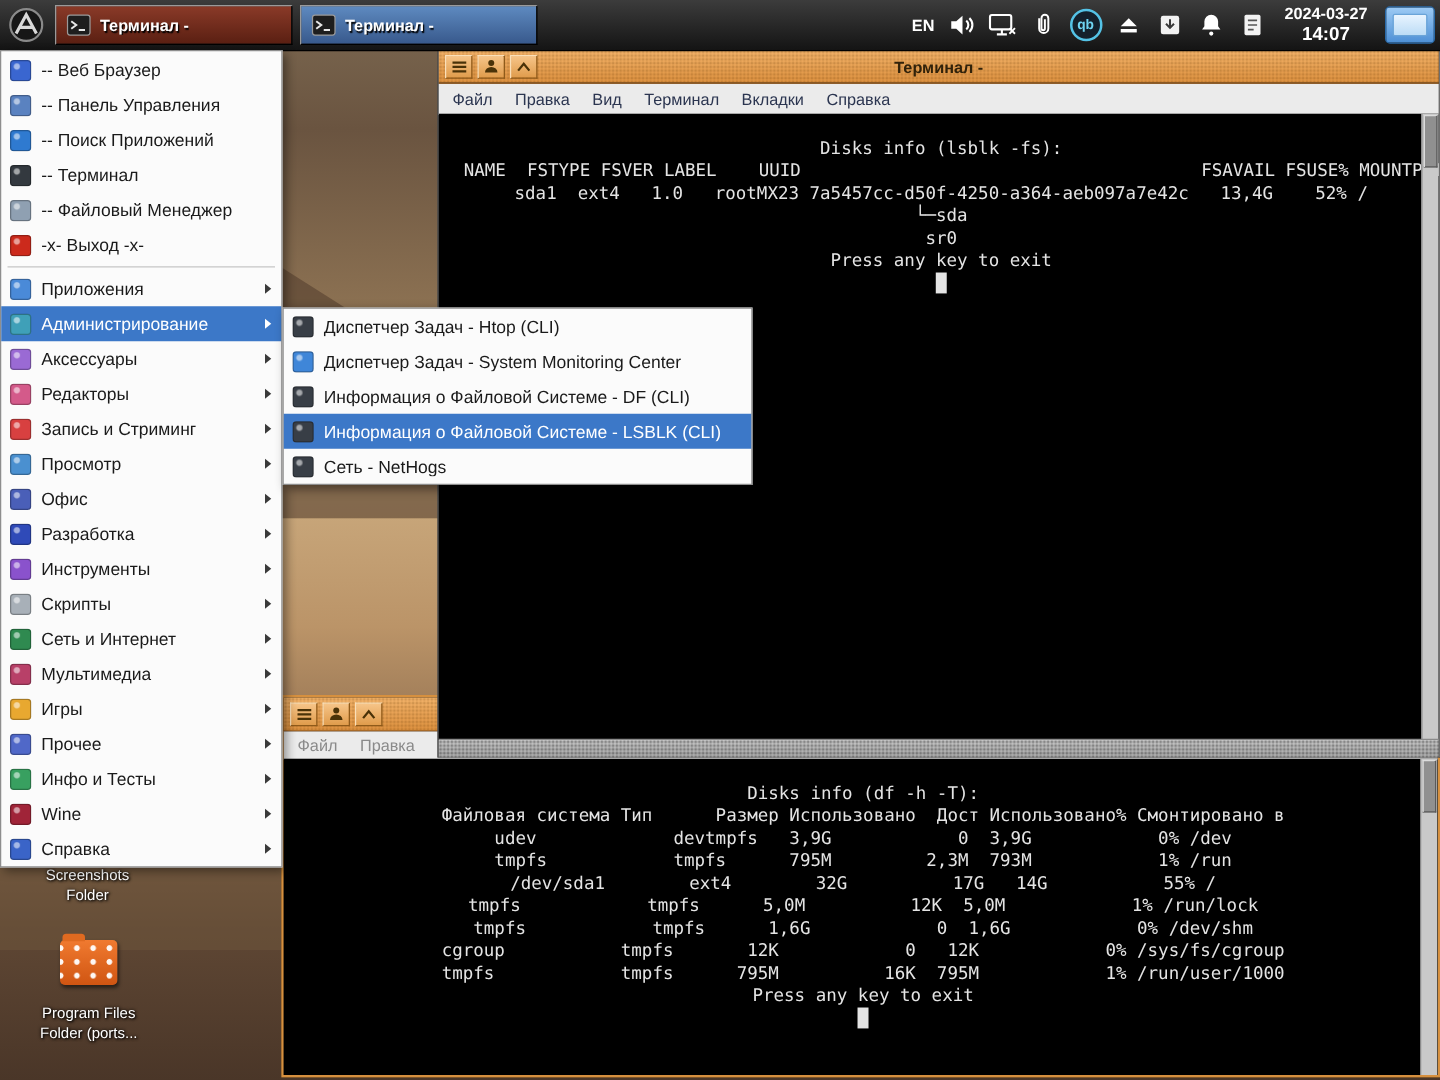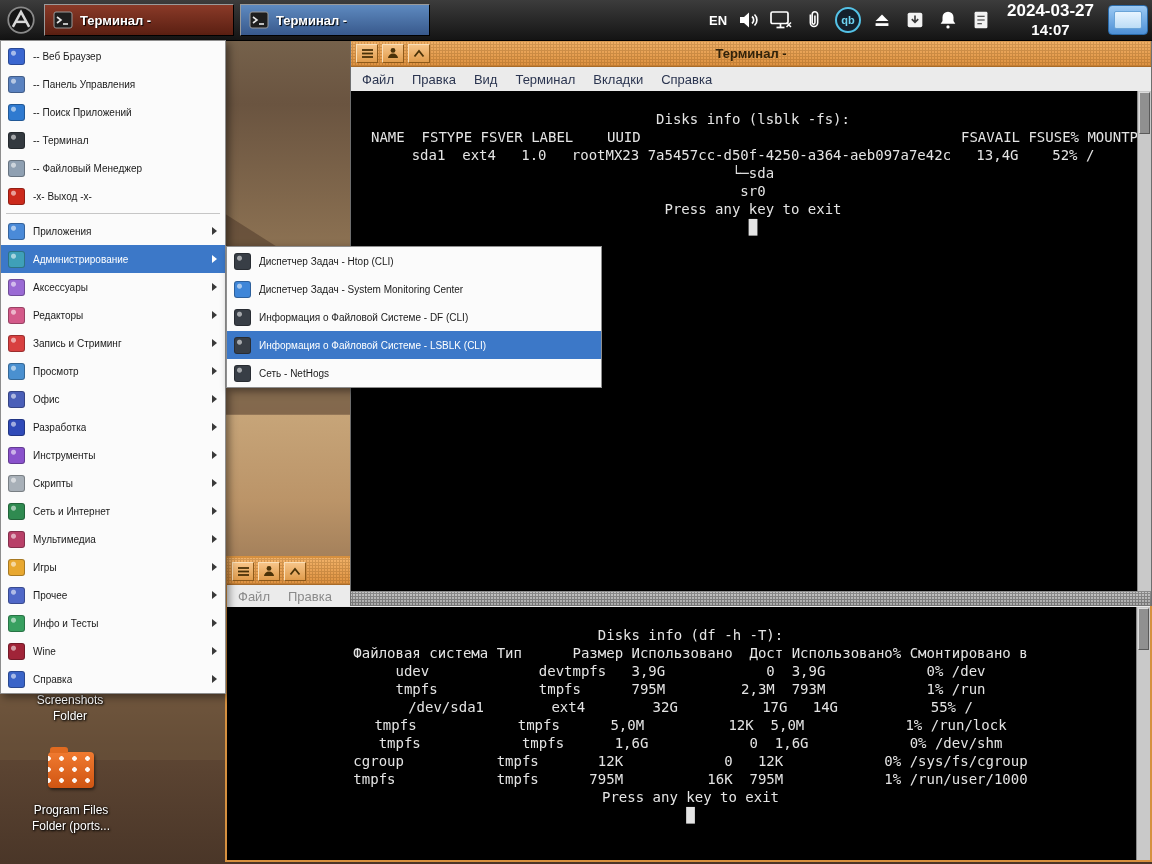--- a/index.html
+++ b/index.html
@@ -37,33 +37,33 @@
   .tb-inactive{background:linear-gradient(#8a3a28,#5a1f12);}
   .tb-active{background:linear-gradient(#5e8ac0,#38598c);}
   .tb-mini{flex:none;width:20px;height:20px;}
   #tb-spacer{flex:1;}
   .tray{display:flex;align-items:center;gap:9px;padding-right:4px;}
   .lang{color:#fff;font-weight:bold;font-size:13px;}
   .ticon{display:inline-flex;width:24px;height:24px;align-items:center;justify-content:center;}
   .qb{width:26px;height:26px;border-radius:50%;background:#14202c;border:2px solid #54c2e6;color:#6fd4f2;
     font-size:11px;font-weight:bold;display:flex;align-items:center;justify-content:center;box-sizing:border-box;}
   .clock{display:flex;flex-direction:column;align-items:center;color:#fff;line-height:1.25;margin:0 5px;}
-  .clock .date{font-size:17px;font-weight:bold;}
+  .clock .date{font-size:13px;font-weight:bold;}
   .clock .time{font-size:15px;font-weight:bold;}
   .showdesk{width:38px;height:28px;border-radius:4px;background:linear-gradient(#9ccaf4,#4e90d6);
     border:1px solid #2a6aa8;display:flex;align-items:center;justify-content:center;cursor:pointer;}
   .sd-inner{width:26px;height:16px;border-radius:2px;background:linear-gradient(#e8f4ff,#bcdcf6);
     border:1px solid #6aa4d8;}
 
   
   #start-menu{position:absolute;left:0;top:40px;width:226px;height:654px;z-index:70;background:#fbfbfb;
     border:1px solid #8e8e8e;box-sizing:border-box;box-shadow:3px 3px 8px rgba(0,0,0,.45);padding-top:1px;}
   #submenu{position:absolute;left:226px;top:246px;width:376px;z-index:70;background:#fbfbfb;
     border:1px solid #8e8e8e;box-sizing:border-box;box-shadow:3px 3px 8px rgba(0,0,0,.45);}
-  .smi{height:28px;display:flex;align-items:center;gap:8px;padding:0 8px 0 7px;font-size:10px;color:#1a1a1a;
+  .smi{height:28px;display:flex;align-items:center;gap:8px;padding:0 8px 0 7px;font-size:14px;color:#1a1a1a;
     cursor:pointer;white-space:nowrap;}
   .smi .mlabel{overflow:hidden;text-overflow:ellipsis;}
   .mic{flex:none;width:17px;height:17px;border-radius:3px;border:1px solid rgba(0,0,0,.28);box-sizing:border-box;
     background-image:radial-gradient(circle at 30% 28%,rgba(255,255,255,.55) 2px,transparent 3px);}
   .msep{height:1px;background:#c6c6c6;margin:3px 5px;}
   .cat::after{content:"";margin-left:auto;width:0;height:0;border-left:5px solid #3a3a3a;
     border-top:4px solid transparent;border-bottom:4px solid transparent;}
   .sel{background:#3c78c8;color:#fff;}
   .sel.cat::after{border-left-color:#fff;}
 

